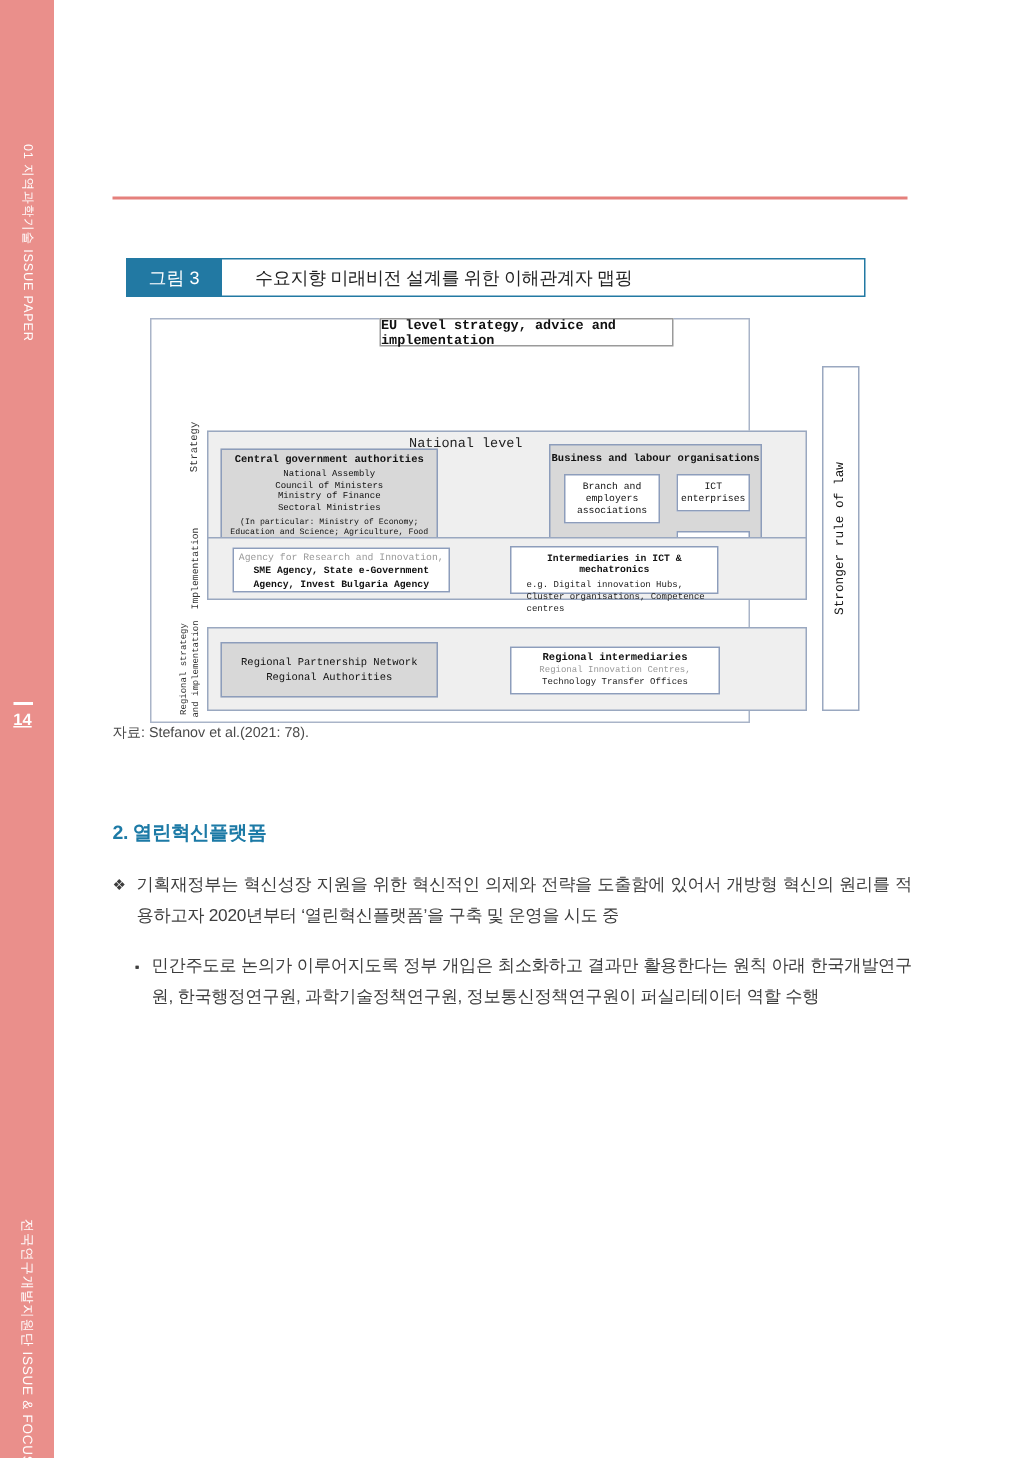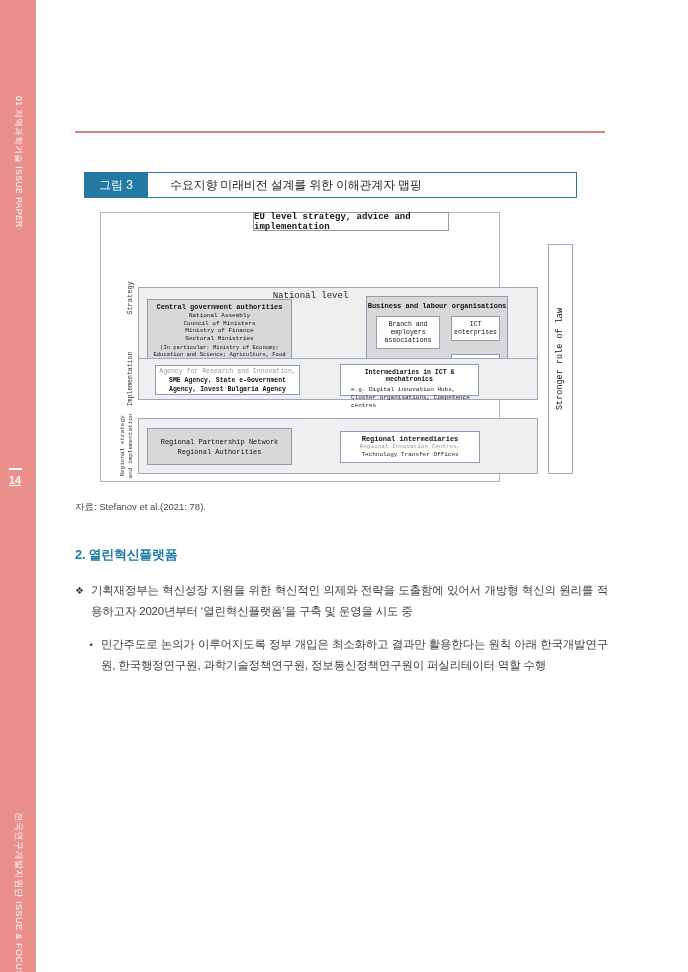--- a/index.html
+++ b/index.html
@@ -78,21 +78,21 @@
   .vlabel.impl { left: -21px; top: 159px; width: 100px; height: 14px; }
   .vlabel.regional { left: -24px; top: 224px; width: 100px; height: 18px;
                      flex-direction: column; line-height: 8px; font-size: 6px; }
   .vlabel.regional span { display: block; text-align: center; }
   .rule-box { position: absolute; left: 447px; top: 31px; width: 25px; height: 230px;
               background: #fff; border: 1px solid #9AA8C0;
               display: flex; align-items: center; justify-content: center; }
   .rule-text { transform: rotate(-90deg); white-space: nowrap; font-size: 8.5px; color: #111; }
 
   
-  .source { position: absolute; left: 75px; top: 501px; font-size: 9.5px; color: #4a4a4a; }
+  .source { position: absolute; left: 75px; top: 482px; font-size: 9.5px; color: #4a4a4a; }
   .section-heading { position: absolute; left: 75px; top: 546px; font-size: 13px;
                      font-weight: bold; color: #1C7AA6; letter-spacing: -0.3px; }
   .body-text { position: absolute; left: 75px; top: 580px; width: 533px; color: #3d3d3d;
                font-size: 11.5px; line-height: 21px; letter-spacing: -0.2px; }
   .para { position: relative; text-align: justify; }
   .para.l1 { padding-left: 16px; }
   .para.l1 .b1 { position: absolute; left: 0; top: 0; font-size: 10px; }
   .para.l2 { margin-left: 15px; padding-left: 11px; margin-top: 12px; }
   .para.l2 .b2 { position: absolute; left: 0; top: 0; font-size: 8px; }
 </style>

